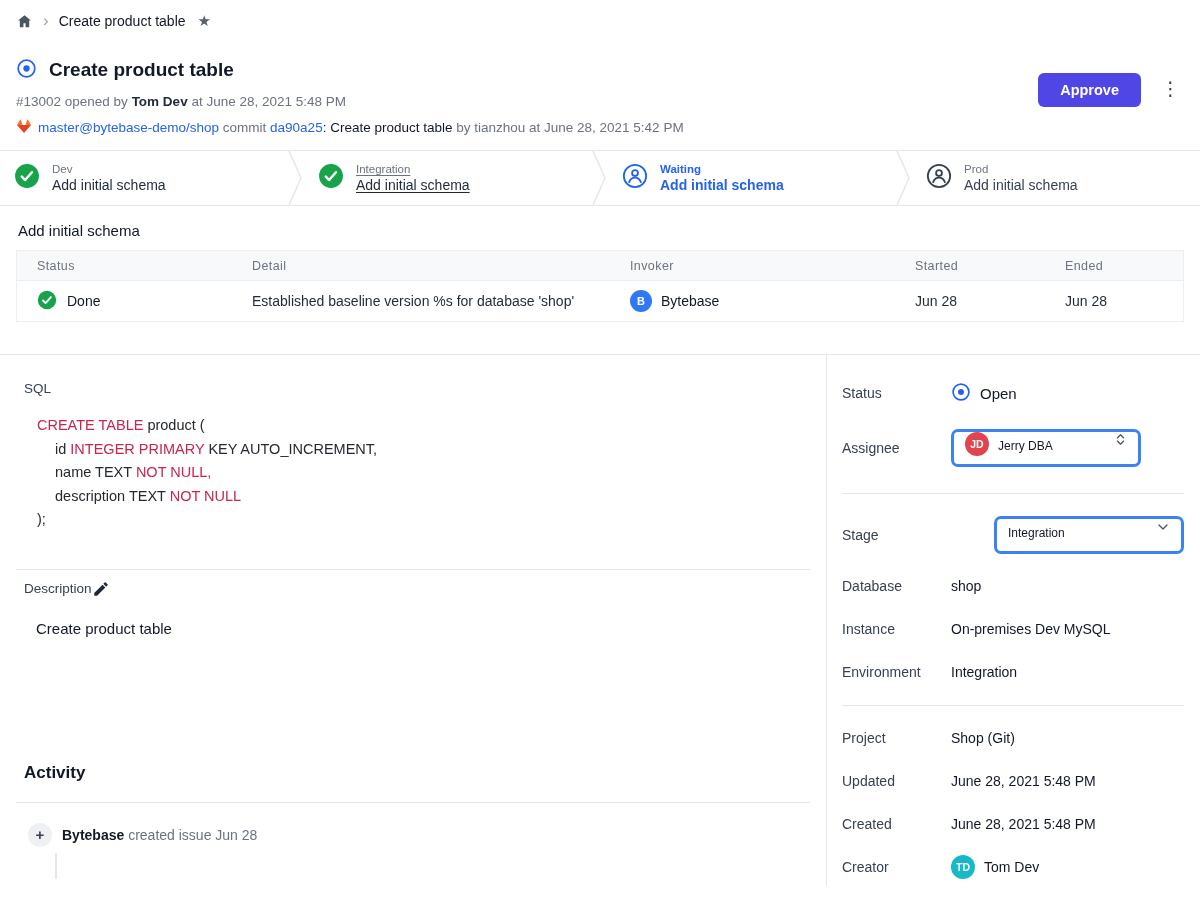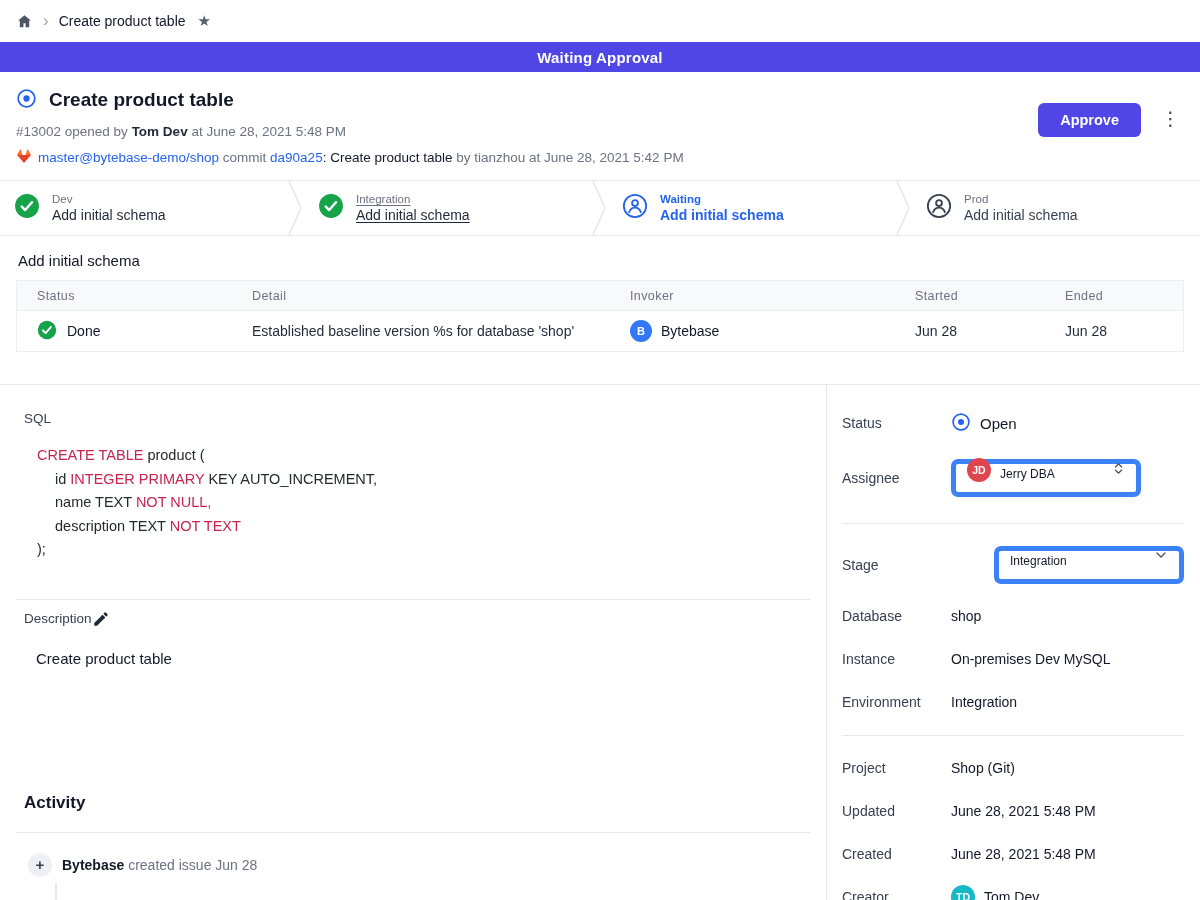--- a/index.html
+++ b/index.html
@@ -92,42 +92,41 @@
   .side-row { display:flex; align-items:center; min-height:36px; }
   .side-label { flex:0 0 109px; font-size:14px; color:#374151; }
   .side-value { font-size:14px; color:#111827; font-weight:500; display:flex; align-items:center; gap:9px; }
   .row-status { margin-top:0; }
   .row-assignee { margin-top:18px; }
   .side-div1 { margin-top:26px; }
   .row-stage { margin-top:22px;gap:43px; }
   .row-db { margin-top:14px; }
   .row-gap { margin-top:7px; }
   .side-div2 { margin-top:15px; margin-bottom:14px; }
-  .select-box { width:190px; height:38px; border:5px solid #3b82f6; border-radius:7px; background:#fff;
-    display:flex; align-items:center; padding:0 10px 16px 11px; gap:9px; cursor:pointer; }
+  .select-box { width:190px; height:38px; border:3px solid #3b82f6; border-radius:7px; background:#fff;
+    display:flex; padding:0 10px 16px 11px; gap:9px; cursor:pointer; }
   .select-box .sel-text { flex:1; font-size:12px; color:#111827;margin-top:7px; }
   .divider-side { border-top:1px solid #e5e7eb; }
 </style>
 </head>
 <body>
 
 <div class="app">
 
   <div class="crumb-bar">
     <span class="crumb-home">
       <svg width="17" height="17" viewBox="0 0 24 24">
           <path d="M12 3.1 3 10.7h2.4V20h5.1v-5.6h3v5.6h5.1v-9.3H21L12 3.1z" fill="#4b5563"></path>
         </svg>
     </span>
     <span class="crumb-sep">›</span>
     <span class="crumb-title">Create product table</span>
     <span class="crumb-star">★</span>
   </div>
 
-  <div class="banner">Waiting Approval</div>
 
   <div class="header">
     <div class="header-left">
       <div class="title-row">
         <span>
           <svg width="21" height="21" viewBox="0 0 24 24">
               <circle cx="12" cy="12" r="9.5" fill="none" stroke="#2563eb" stroke-width="2"></circle>
               <circle cx="12" cy="12" r="3.6" fill="#2563eb"></circle>
             </svg>
         </span>
@@ -257,21 +256,21 @@
     </div>
   </div>
 
   <div class="lower">
     <div class="main">
       <div class="sql-label">SQL</div>
       <div class="sql-code">
         <div class="sql-line"><span class="kw">CREATE TABLE</span><span> product (</span></div>
         <div class="sql-line indent"><span>id </span><span class="kw">INTEGER PRIMARY</span><span> KEY AUTO_INCREMENT,</span></div>
         <div class="sql-line indent"><span>name TEXT </span><span class="kw">NOT NULL,</span></div>
-        <div class="sql-line indent"><span>description TEXT </span><span class="kw">NOT TEXT</span></div>
+        <div class="sql-line indent"><span>description TEXT </span><span class="kw">NOT NULL</span></div>
         <div class="sql-line"><span>);</span></div>
       </div>
 
       <div class="divider div-sql"></div>
 
       <div class="desc-row">
         <span class="desc-label">Description</span>
         <span class="pencil">
           <svg width="18" height="18" viewBox="0 0 24 24">
               <path d="M3 17.25V21h3.75L17.81 9.94l-3.75-3.75L3 17.25zm17.71-10.21c.39-.39.39-1.02 0-1.41l-2.34-2.34c-.39-.39-1.02-.39-1.41 0l-1.83 1.83 3.75 3.75 1.83-1.83z" fill="#1f2937"></path>

